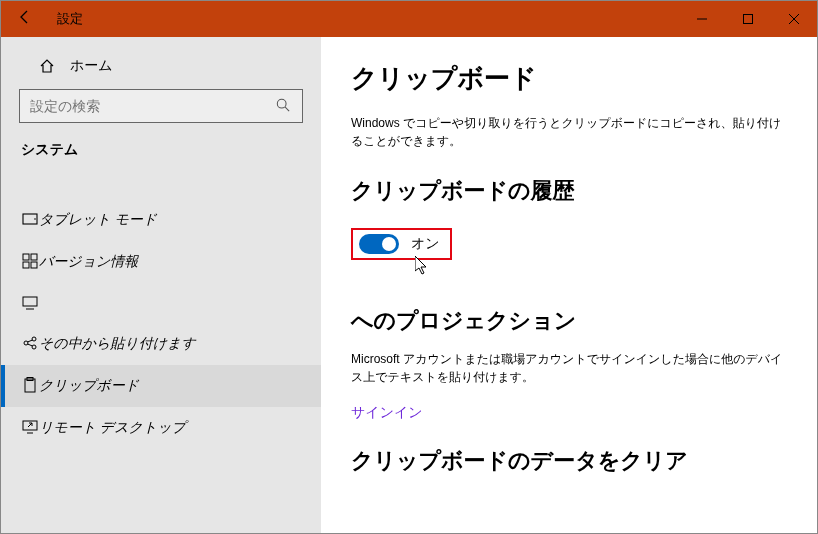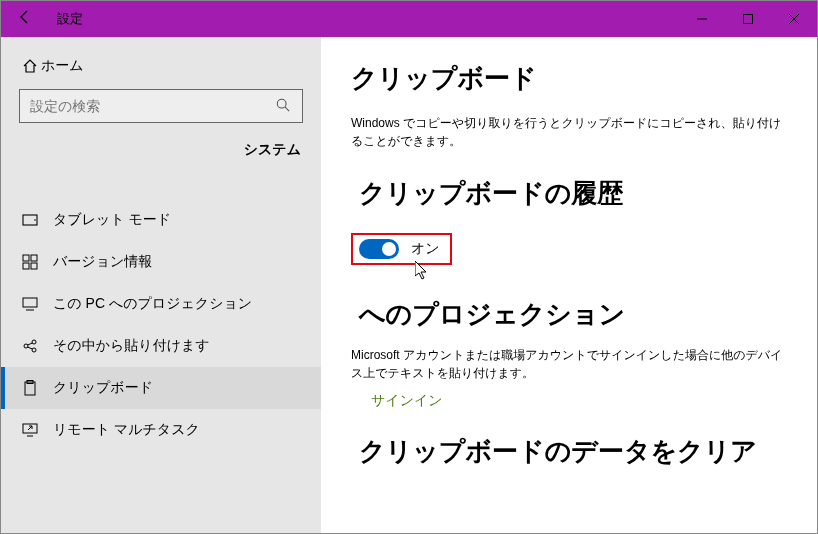--- a/index.html
+++ b/index.html
@@ -10,21 +10,21 @@
     background: #fff;
     width: 818px;
     height: 534px;
     overflow: hidden;
     border: 1px solid #888;
   }
   .titlebar {
     height: 36px;
     display: flex;
     align-items: center;
-    background: #a21caf;
+    background: #c2410c;
   }
   .titlebar .back {
     width: 48px;
     text-align: center;
     font-size: 16px;
     cursor: pointer;
   }
   .titlebar .title {
     flex: 0 0 auto;
     font-size: 13px;
@@ -48,22 +48,22 @@
   .sidebar {
     width: 320px;
     background: #e6e6e6;
     padding: 12px 0 0 0;
     overflow: hidden;
     position: relative;
   }
   .home-row {
     display: flex;
     align-items: center;
-    gap: 2px;
-    padding: 8px 20px 14px 20px;
+    gap: 14px;
+    padding: 8px 20px 14px 37px;
     cursor: pointer;
   }
   .home-row .icon { width: 18px; display:flex; justify-content:center; }
   .search-wrap {
     padding: 0 18px 18px 18px;
   }
   .search-box {
     display: flex;
     align-items: center;
     border: 1px solid #666;
@@ -77,30 +77,28 @@
     background: transparent;
     outline: none;
     font-size: 14px;
     color: #0369a1;
   }
   .search-box .sicon { width: 16px; color:#555; }
   .group-title {
     padding: 0 20px 12px 20px;
     font-weight: bold;
     font-size: 14px;
-    text-align: right;
   }
   .nav-list { margin-top: 28px; }
   .nav-item {
     display: flex;
-    align-items: center;
-    gap: 14px;
     padding: 12px 20px;
     cursor: pointer;
     position: relative;
+    font-style: italic;
   }
   .nav-item.selected {
     background: #d9d9d9;
   }
   .nav-item.selected::before {
     content: "";
     position: absolute;
     left: 0;
     top: 0;
     bottom: 0;
@@ -122,34 +120,33 @@
     font-size: 26px;
     font-weight: 600;
     margin-bottom: 18px;
   }
   .desc {
     font-size: 12px;
     margin-bottom: 26px;
     line-height: 1.5;
   }
   h2.section-title {
-    font-size: 26px;
+    font-size: 22px;
     font-weight: 600;
     margin-top: 6px;
     margin-bottom: 14px;
-    margin-left: 8px;
   }
   .toggle-row {
     display: inline-flex;
     align-items: center;
     gap: 12px;
     border: 2px solid #e30613;
     padding: 4px 10px 4px 6px;
     margin-top: 8px;
-    margin-bottom: 8px;
+    margin-bottom: 22px;
     position: relative;
   }
   .toggle {
     width: 40px;
     height: 20px;
     border-radius: 10px;
     background: #0067c0;
     position: relative;
   }
   .toggle::after {
@@ -162,25 +159,24 @@
     background: #fff;
     border-radius: 50%;
   }
   .cursor {
     position: absolute;
     left: 62px;
     top: 26px;
     pointer-events: none;
   }
   .link {
-    color: #4d7c0f;
+    color: #6d28d9;
     cursor: pointer;
     display: inline-block;
     margin-top: 6px;
-    margin-left: 20px;
   }
   .section { margin-bottom: 24px; }
 </style>
 </head>
 <body>
 
 <div class="titlebar">
   <div class="back">
     <svg viewBox="0 0 16 16" width="16" height="16">
         <path d="M10 2 L4 8 L10 14" stroke="#000" stroke-width="1.3" fill="none"></path>
@@ -252,21 +248,20 @@
         </span>
         <span>バージョン情報</span>
       </div>
       <div class="nav-item">
         <span class="icon">
           <svg width="16" height="16" viewBox="0 0 16 16">
               <rect x="1" y="2" width="14" height="9" stroke="#000" fill="none"></rect>
               <path d="M4 14h8" stroke="#000"></path>
             </svg>
         </span>
-        <span>この PC へのプロジェクション</span>
       </div>
       <div class="nav-item">
         <span class="icon">
           <svg width="16" height="16" viewBox="0 0 16 16">
               <circle cx="4" cy="8" r="2" stroke="#000" fill="none"></circle>
               <circle cx="12" cy="4" r="2" stroke="#000" fill="none"></circle>
               <circle cx="12" cy="12" r="2" stroke="#000" fill="none"></circle>
               <line x1="5.5" y1="7" x2="10.5" y2="5" stroke="#000"></line>
               <line x1="5.5" y1="9" x2="10.5" y2="11" stroke="#000"></line>
             </svg>
@@ -283,21 +278,21 @@
         <span>クリップボード</span>
       </div>
       <div class="nav-item">
         <span class="icon">
           <svg width="16" height="16" viewBox="0 0 16 16">
               <rect x="1" y="2" width="14" height="9" stroke="#000" fill="none"></rect>
               <path d="M6 8l4-4M10 4v3M10 4h-3" stroke="#000" fill="none"></path>
               <path d="M5 14h6" stroke="#000"></path>
             </svg>
         </span>
-        <span>リモート マルチタスク</span>
+        <span>リモート デスクトップ</span>
       </div>
     </div>
   </div>
 
   <div class="content">
     <h1 class="page-title">クリップボード</h1>
     <p class="desc">Windows でコピーや切り取りを行うとクリップボードにコピーされ、貼り付けることができます。</p>
 
     <div class="section">
       <h2 class="section-title">クリップボードの履歴</h2>
@@ -305,21 +300,21 @@
         <div class="toggle"></div>
         <span>オン</span>
         <svg class="cursor" width="16" height="20" viewBox="0 0 16 20">
             <path d="M0 0 L0 15 L4 12 L7 18 L9 17 L6 11 L11 11 Z" fill="#fff" stroke="#000" stroke-width="1"></path>
           </svg>
       </div>
     </div>
 
     <div class="section">
       <h2 class="section-title">へのプロジェクション</h2>
-      <p class="desc" style="margin-bottom:4px">Microsoft アカウントまたは職場アカウントでサインインした場合に他のデバイス上でテキストを貼り付けます。</p>
+      <p class="desc" style="margin-bottom:12px">Microsoft アカウントまたは職場アカウントでサインインした場合に他のデバイス上でテキストを貼り付けます。</p>
       <span class="link">サインイン</span>
     </div>
 
     <div class="section">
       <h2 class="section-title">クリップボードのデータをクリア</h2>
     </div>
   </div>
 </div>
 
 </body></html>

